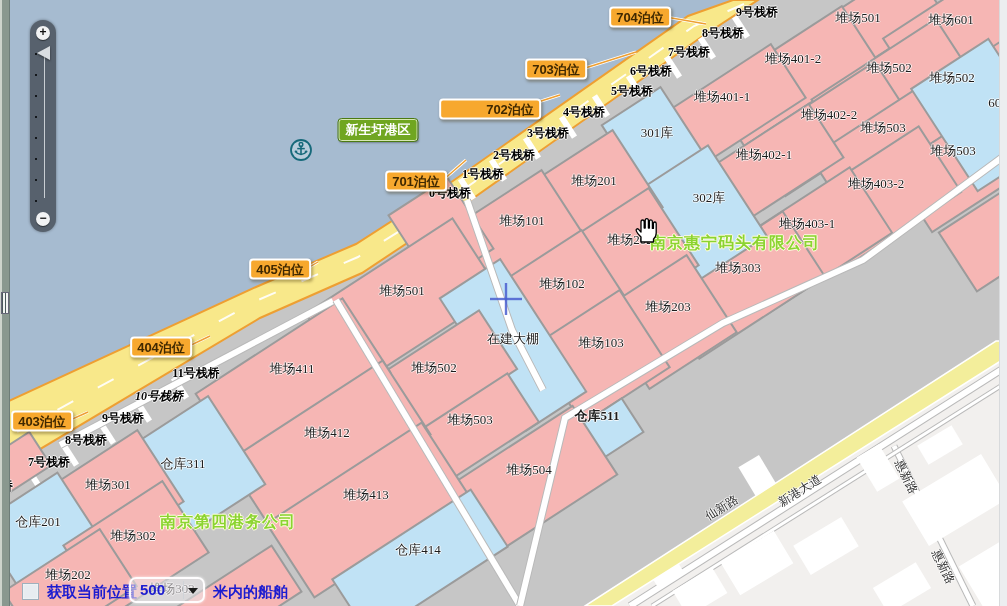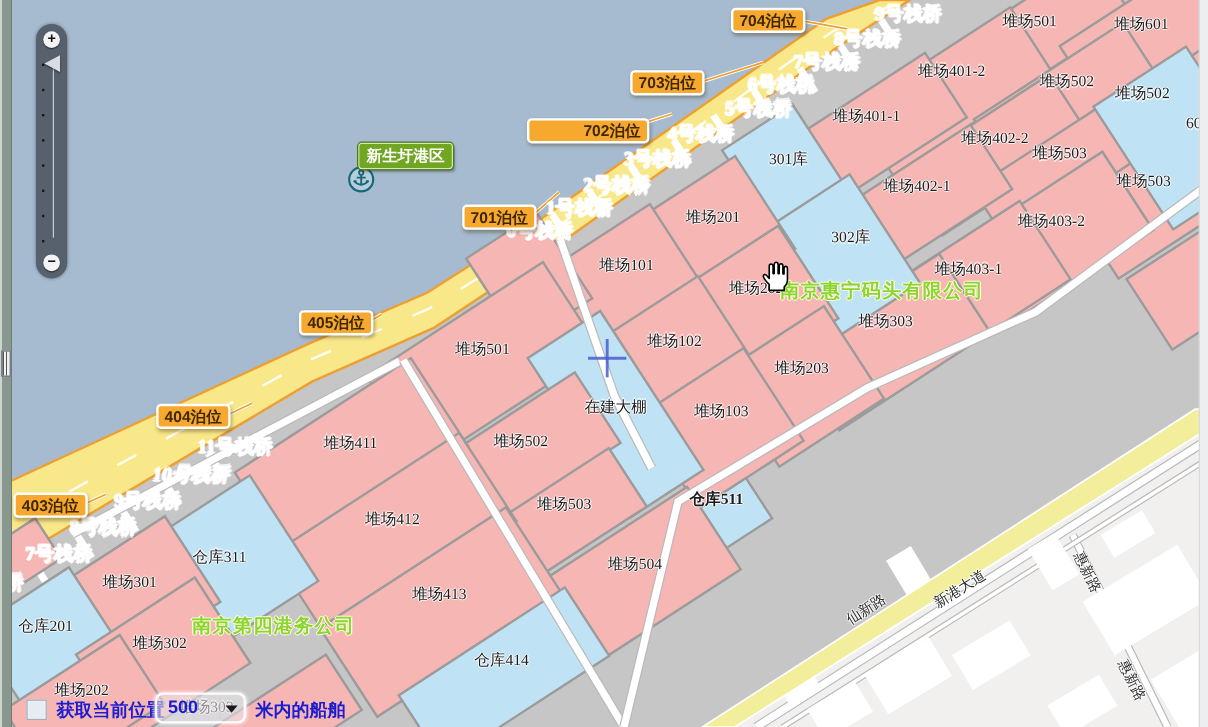--- a/index.html
+++ b/index.html
@@ -4,35 +4,35 @@
 <style>
   html,body{margin:0;padding:0;background:#888;}
   #app{position:relative;width:1007px;height:606px;overflow:hidden;
        font-family:"Liberation Sans","DejaVu Sans",sans-serif;cursor:default;}
   #geo{position:absolute;left:0;top:0;}
   #labels{position:absolute;left:0;top:0;width:100%;height:100%;pointer-events:none;}
   .lbl{position:absolute;white-space:nowrap;transform:translate(-50%,-50%);
        font-family:"Liberation Serif","DejaVu Serif",serif;}
   .lbl.yard{font-size:13px;color:#1c1c1c;
        text-shadow:-1px 0 0 #ffffffcc,1px 0 0 #ffffffcc,0 -1px 0 #ffffffcc,0 1px 0 #ffffffcc;}
-  .lbl.trestle{font-size:16px;font-weight:bold;color:#ffffff;
+  .lbl.trestle{font-size:12px;font-weight:bold;color:#000000;
        text-shadow:-1px 0 0 #ffffffc9,1px 0 0 #ffffffc9,0 -1px 0 #ffffffc9,0 1px 0 #ffffffc9;}
   .lbl.company{font-size:16px;font-weight:bold;color:#8bd431;letter-spacing:1px;
        text-shadow:-1px 0 0 #fffce0,1px 0 0 #fffce0,0 -1px 0 #fffce0,0 1px 0 #fffce0;}
   .lbl.roadname{font-size:12px;color:#2a2a2a;
        text-shadow:-1px 0 0 #ffffffd8,1px 0 0 #ffffffd8,0 -1px 0 #ffffffd8,0 1px 0 #ffffffd8;}
   .berth{position:absolute;transform:translate(-50%,-50%);background:#f7a82e;
        border:2px solid #fff;border-radius:4px;padding:0 5px;line-height:17px;
        font-weight:bold;font-size:13px;color:#3f2800;
        box-shadow:1px 2px 3px rgba(60,40,0,.35);}
   
   #port-badge{position:absolute;transform:translate(-50%,-50%);background:#70a621;
        border:1px solid #d7e8b4;outline:1px solid #4c7a12;border-radius:3px;
        padding:1px 6px;color:#fff;font-weight:bold;font-size:13px;
-       box-shadow:1px 2px 2px rgba(0,0,0,.3);}
+       box-shadow:1px 2px 2px rgba(0,0,0,.3);margin-left:40px;}
   
   #edge-left{position:absolute;left:0;top:0;width:10px;height:606px;
        background:linear-gradient(to right,#cdd4cc 0 2px,#89988f 2px 9px,#6d7d78 9px 10px);}
   #edge-left .grip{position:absolute;left:1px;top:292px;width:8px;height:22px;
        background:#f2f4f2;border:1px solid #667;box-sizing:border-box;
        background-image:repeating-linear-gradient(to right,#4a5a5a 0 1px,#f2f4f2 1px 3px);}
   #edge-right{position:absolute;right:0;top:0;width:7px;height:606px;background:#eceef0;border-left:1px solid #d8dadc;}
   
   #zoomer{position:absolute;left:30px;top:20px;width:26px;height:212px;
        background:#57616d;border-radius:13px;box-shadow:0 0 3px rgba(0,0,0,.4);}

